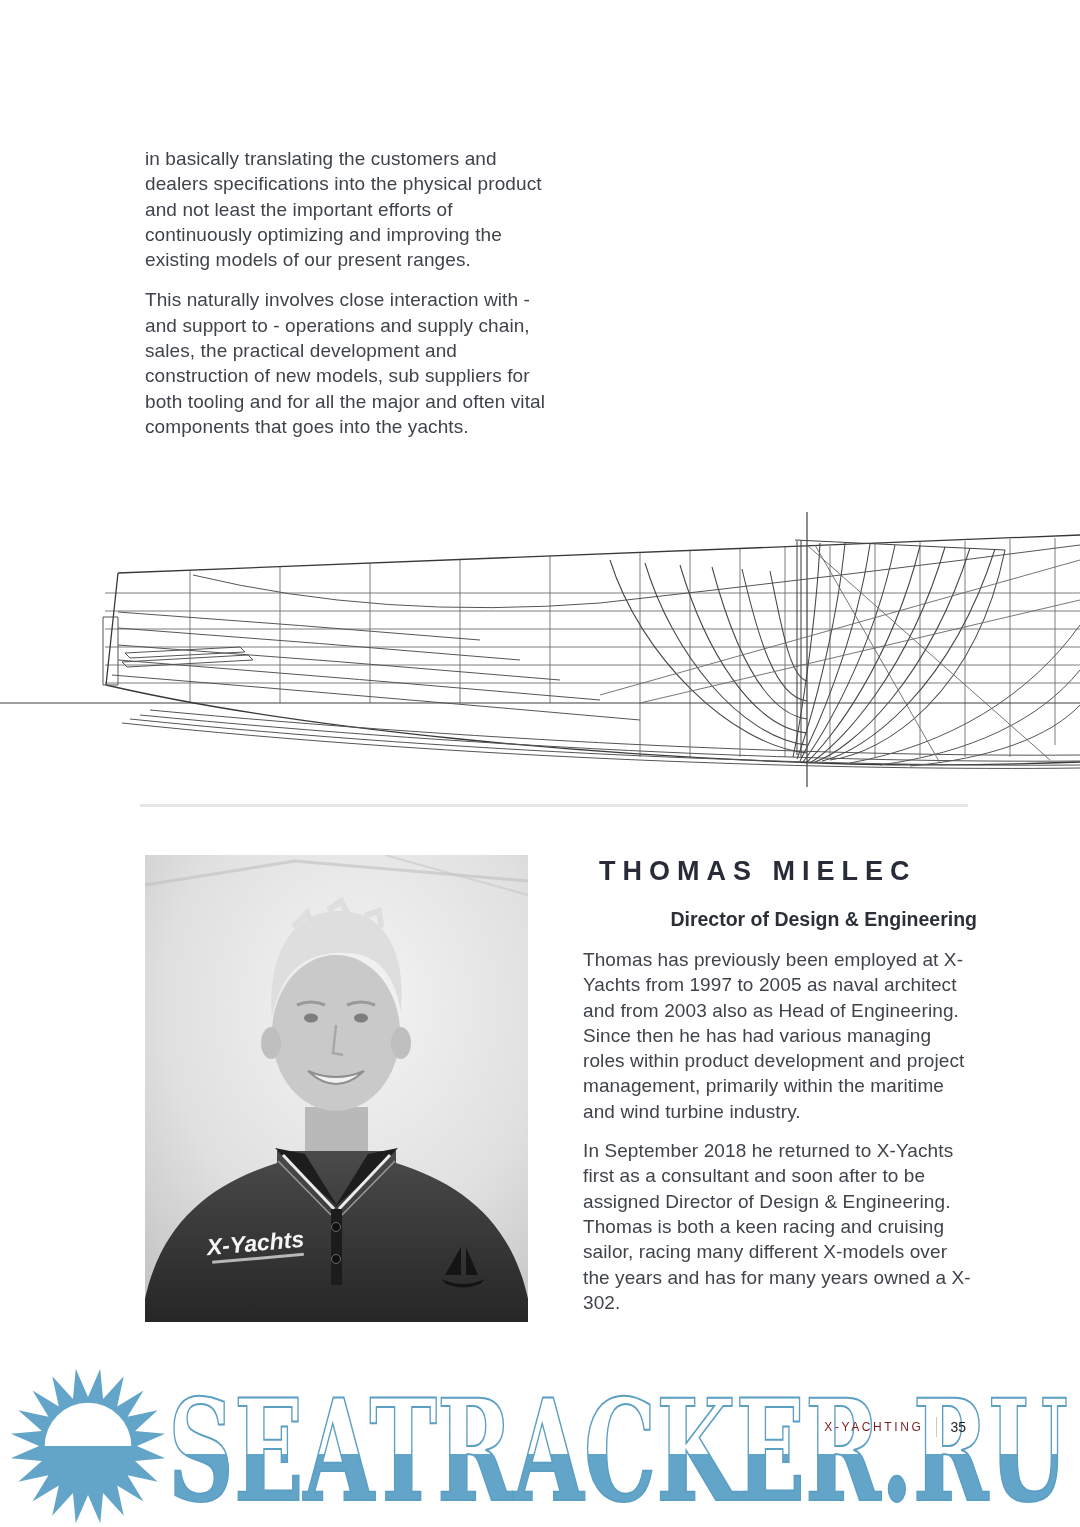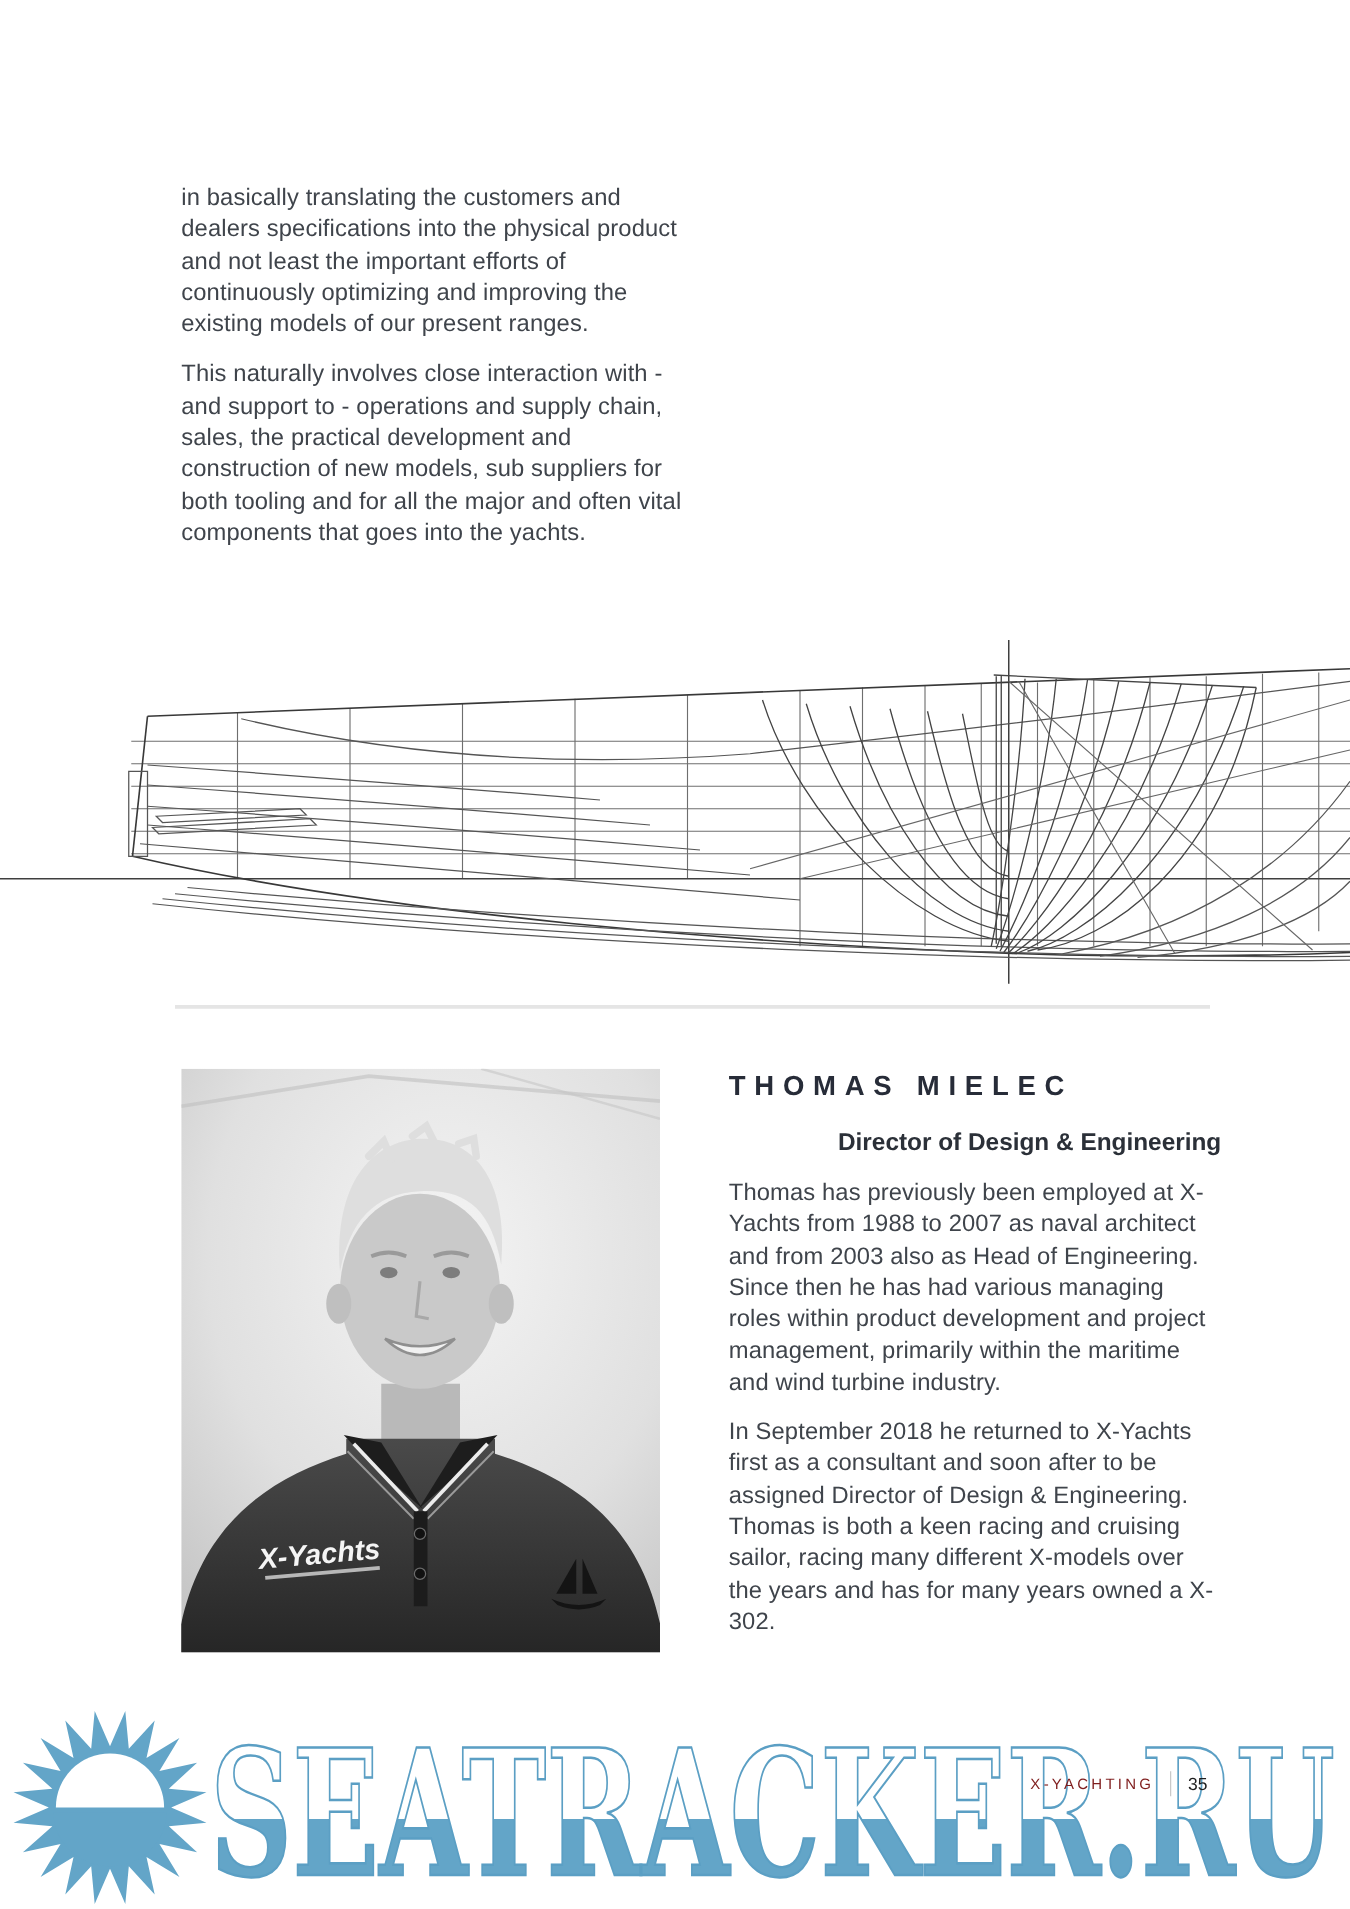--- a/index.html
+++ b/index.html
@@ -20,21 +20,21 @@
   #lines-plan{position:absolute;left:0;top:505px;width:1080px;height:295px;}
 
   
   #divider{position:absolute;left:140px;top:804px;width:828px;height:3px;background:#e5e5e5;}
 
   
   #portrait{position:absolute;left:145px;top:855px;width:383px;height:467px;}
 
   
   #profile-col{position:absolute;left:583px;top:856px;width:394px;}
-  #profile-col h1{margin:0 0 21px 0;font-size:22px;font-weight:700;letter-spacing:7px;color:#272c38;}
+  #profile-col h1{margin:0 0 21px 16px;font-size:27px;font-weight:700;letter-spacing:7px;color:#272c38;}
   #profile-col h2{margin:0 0 16px 0;font-size:19.5px;font-weight:700;color:#2b3038;text-align:right;}
   #profile-col p{margin:0 0 14px 0;font-size:19px;line-height:25.3px;color:#3f444b;letter-spacing:.1px;}
 
   
   #footer{position:absolute;top:1417px;right:114px;display:flex;align-items:center;gap:13px;z-index:6;}
   #footer .mag{font-size:12px;letter-spacing:2.6px;color:#7f1d1d;}
   #footer .sep{width:1px;height:20px;background:#c9c9c9;}
   #footer .pg{font-size:14px;font-weight:400;color:#1d1d1d;}
 
   
@@ -200,21 +200,21 @@
         <path d="M316,392 L316,420 L300,420 Z"></path>
         <path d="M321,392 L321,420 L333,420 Z"></path>
         <path d="M296,424 Q318,434 340,424 L335,429 Q318,436 301,429 Z"></path>
       </g>
     </svg>
   </div>
 
   <div id="profile-col">
     <h1>THOMAS MIELEC</h1>
     <h2>Director of Design &amp; Engineering</h2>
-    <p>Thomas has previously been employed at X-Yachts from 1988 to 2007 as naval architect and from 2003 also as Head of Engineering. Since then he has had various managing roles within product development and project management, primarily within the maritime and wind turbine industry.</p>
+    <p>Thomas has previously been employed at X-Yachts from 1997 to 2005 as naval architect and from 2003 also as Head of Engineering. Since then he has had various managing roles within product development and project management, primarily within the maritime and wind turbine industry.</p>
     <p>In September 2018 he returned to X-Yachts first as a consultant and soon after to be assigned Director of Design &amp; Engineering. Thomas is both a keen racing and cruising sailor, racing many different X-models over the years and has for many years owned a X-302.</p>
   </div>
 
   <div id="footer">
     <span class="mag">X-YACHTING</span>
     <span class="sep"></span>
     <span class="pg">35</span>
   </div>
 
   <div id="watermark">

